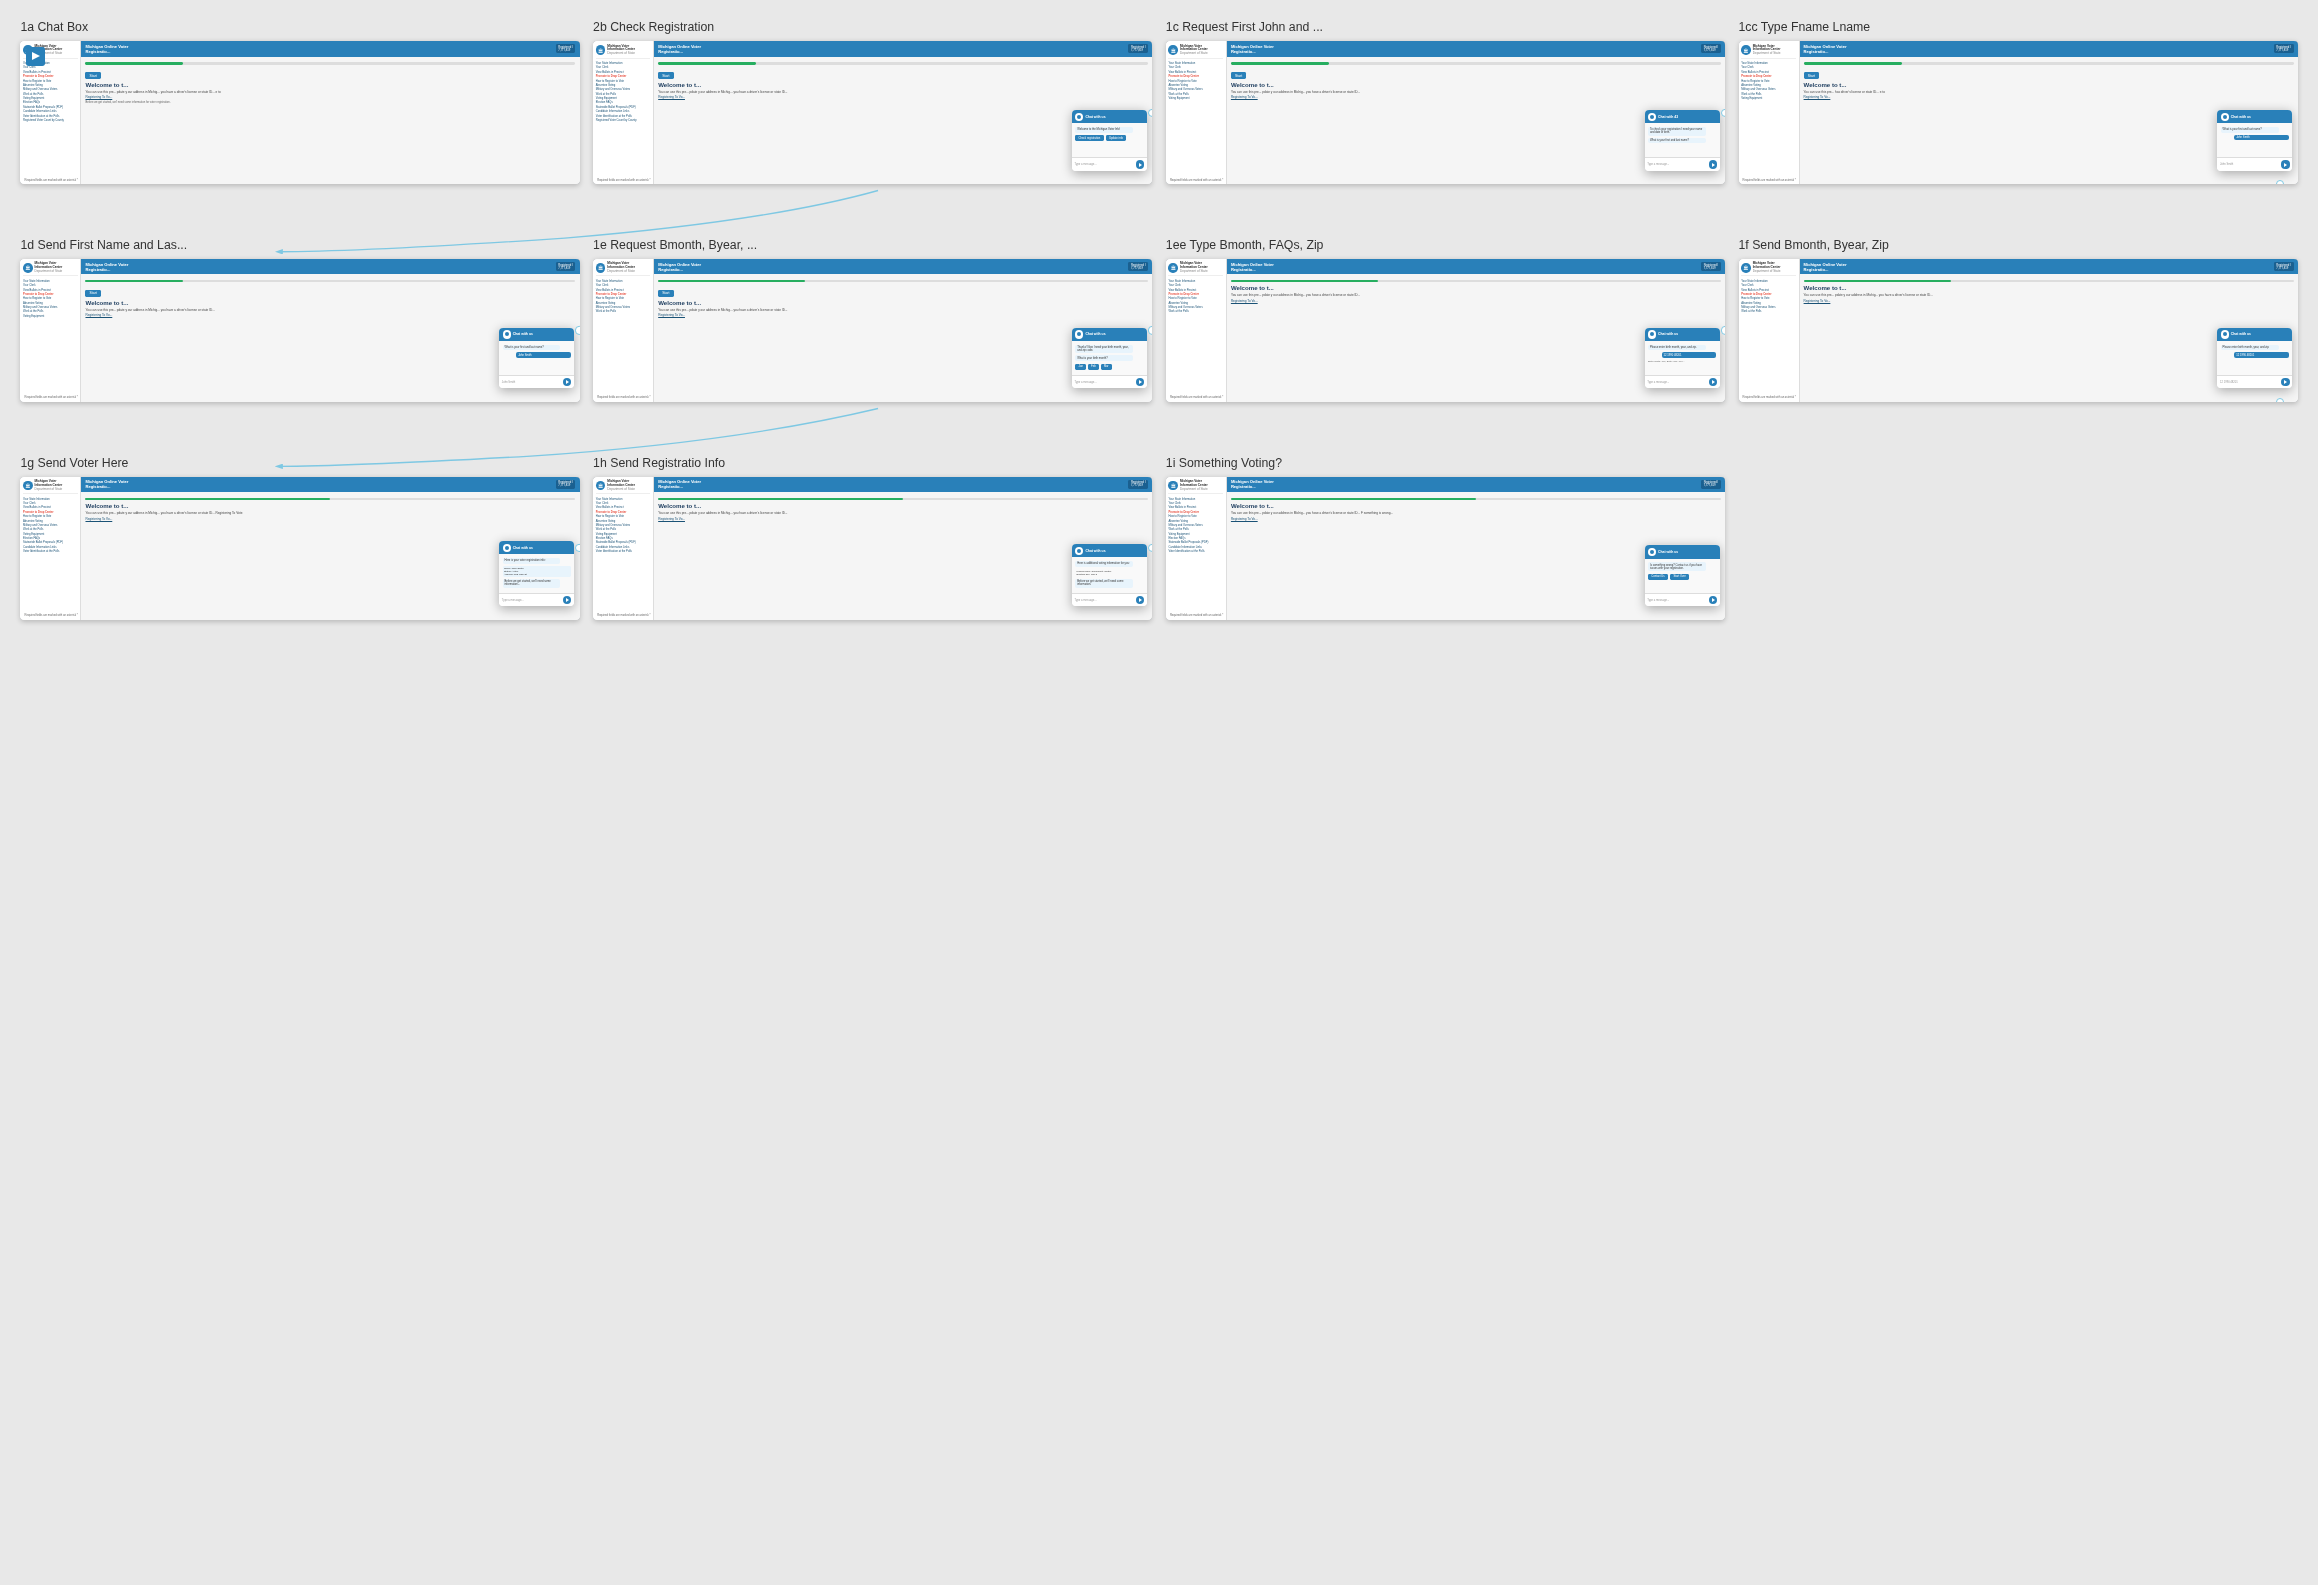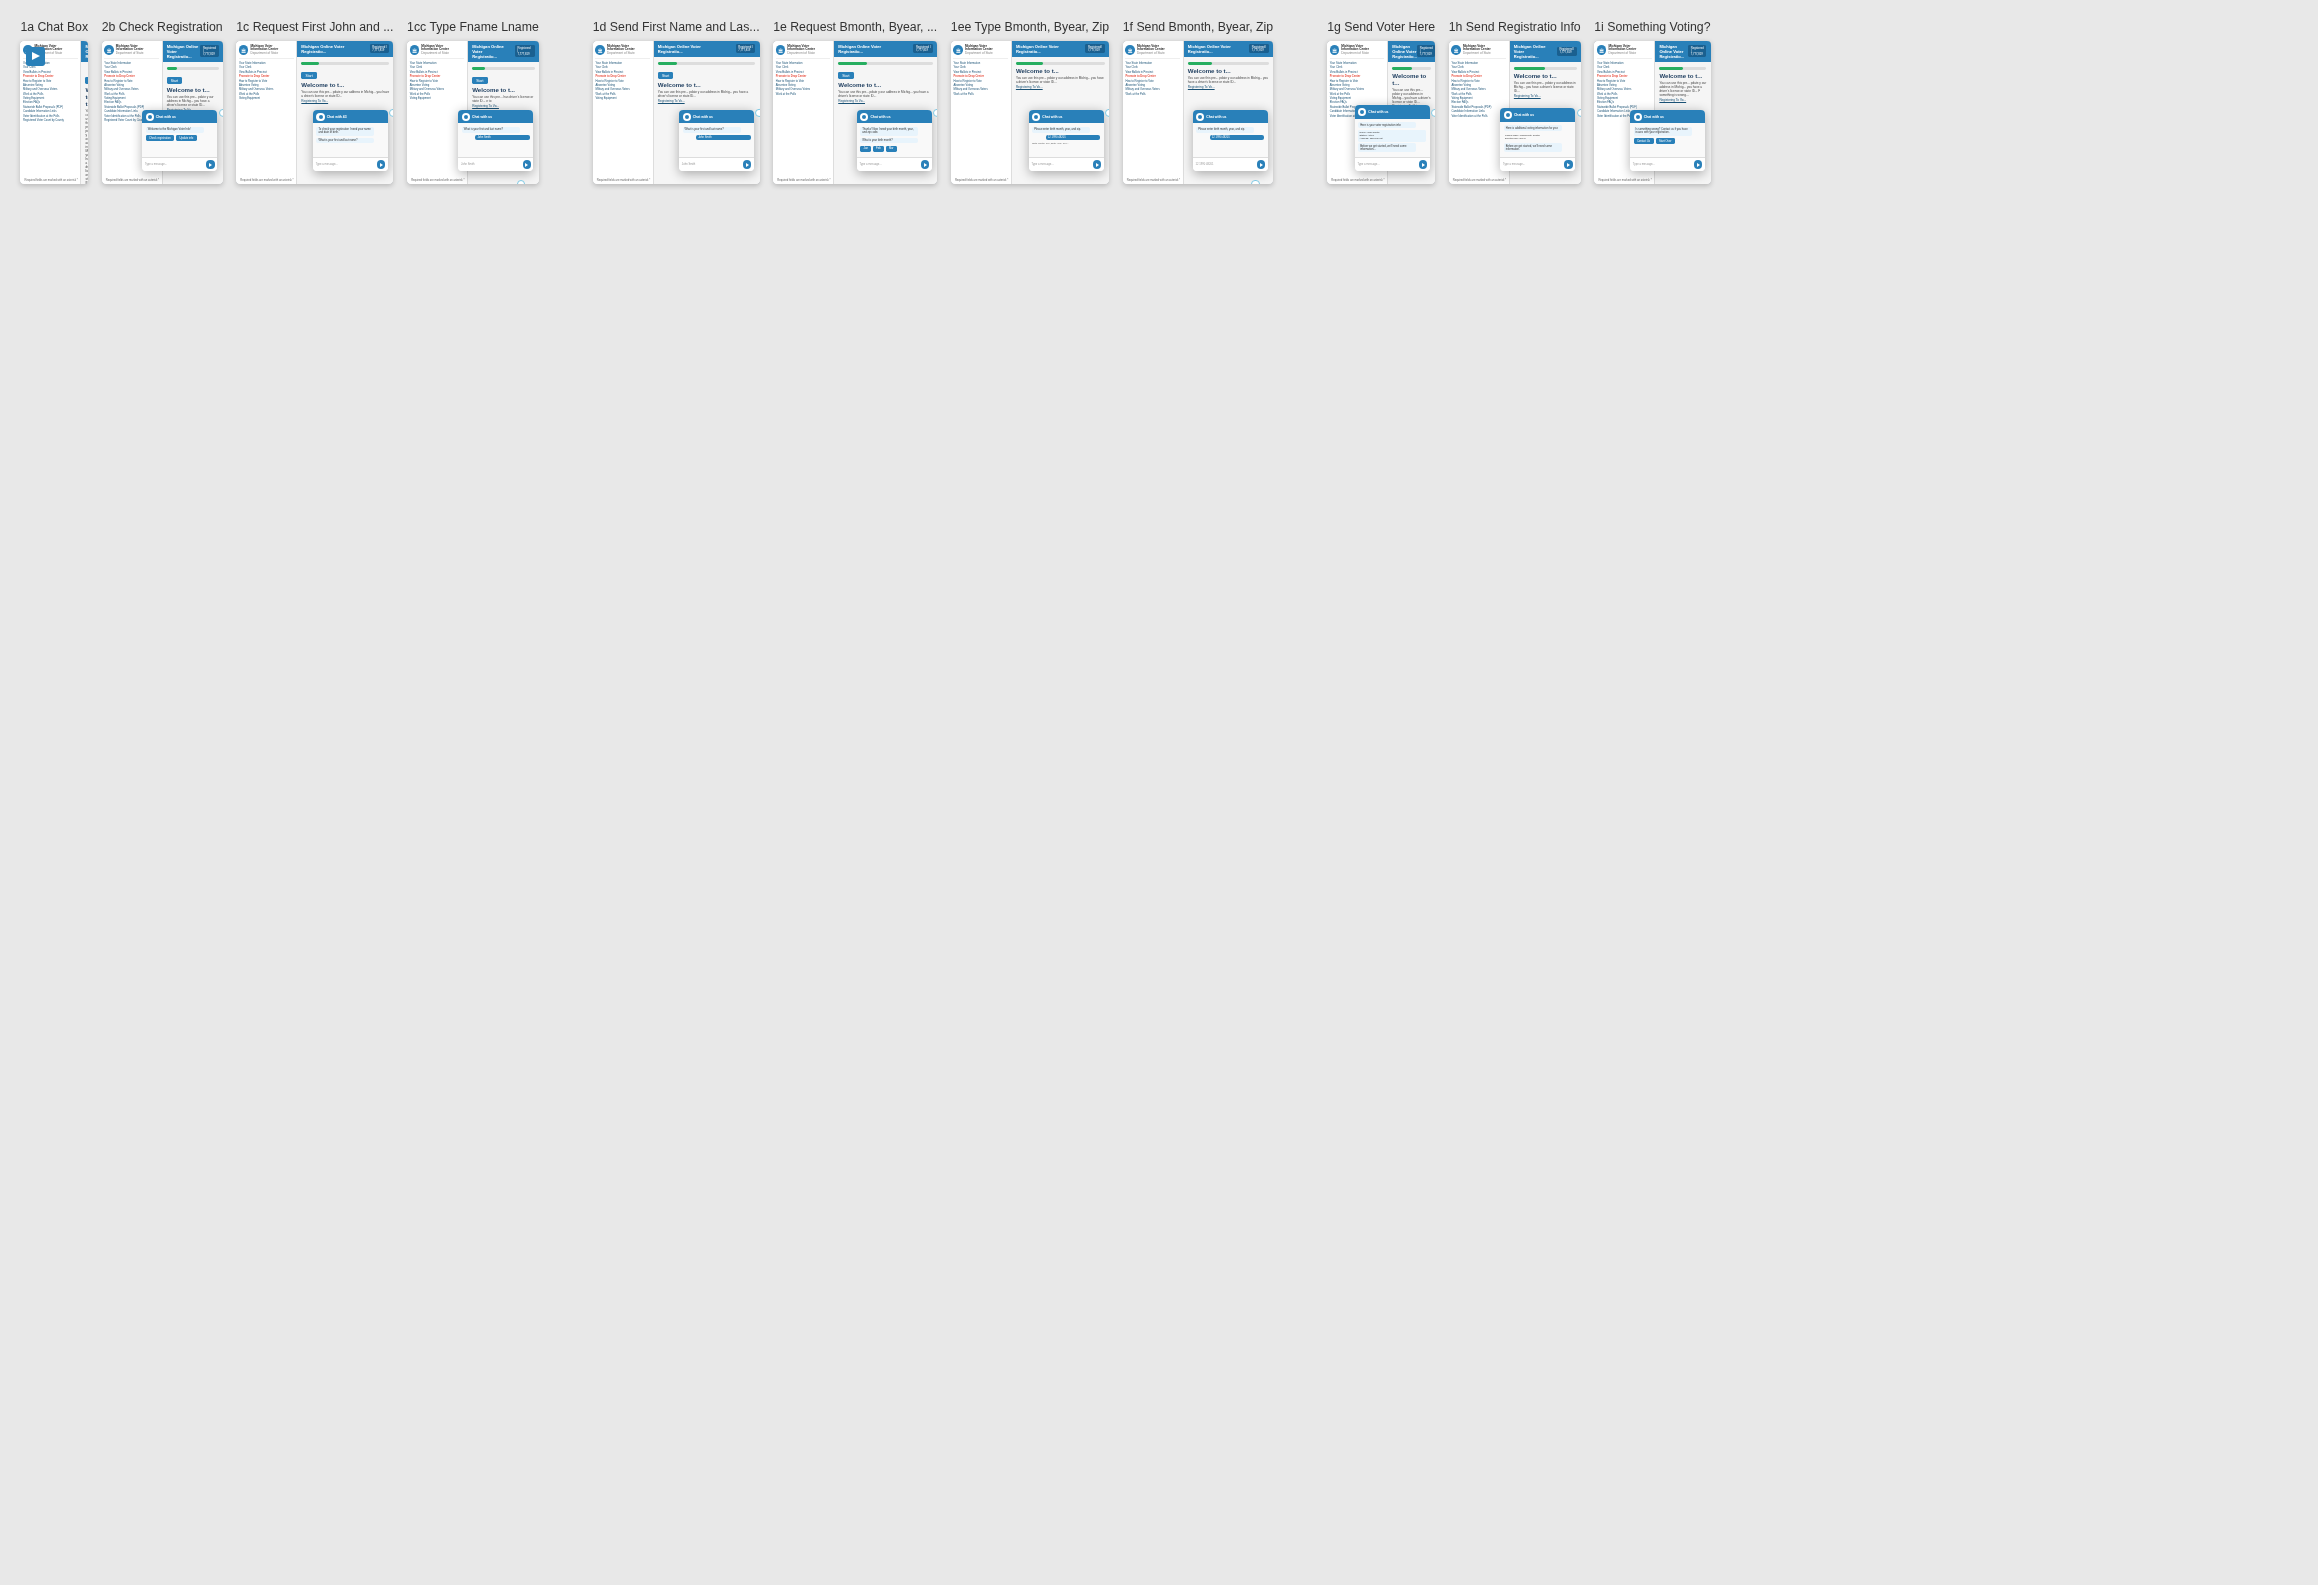--- a/index.html
+++ b/index.html
@@ -4,21 +4,21 @@
   <style>
     * { box-sizing: border-box; margin: 0; padding: 0; }
     body {
       background: #e8e8e8;
       font-family: -apple-system, BlinkMacSystemFont, 'Helvetica Neue', Arial, sans-serif;
       padding: 20.4px;
       min-height: 100vh;
     }
     .grid-container {
       display: flex;
-      flex-direction: row;
+      flex-direction: column;
       gap: 27px;
     }
     .grid-row {
       display: flex;
       flex-direction: row;
       gap: 13.6px;
       align-items: flex-start;
     }
     .card {
       flex: 1;
@@ -680,21 +680,21 @@
                 <div class="chat-send-arrow"></div>
               </div>
           </div>
         </div>
         <div style="position:absolute;right:-4.1px;top:50%;transform:translateY(-50%);width:8.2px;height:8.2px;background:white;border:1.4px solid #7ec8e3;border-radius:50%;z-index:30;"></div>
         <div class="mv-footer-note">Required fields are marked with an asterisk *</div>
       </div>
     </div>
 
     <div class="card">
-      <div class="card-title">1ee Type Bmonth, Byear, Zip</div>
+      <div class="card-title">1ee Type Bmonth, FAQs, Zip</div>
       <div class="card-preview">
         <div class="mv-site">
           <div class="mv-sidebar">
             <div class="mv-sidebar-header">
               <div class="mv-logo">🏛</div>
               <div class="mv-org-name">Michigan Voter<br>Information Center<br><span style="color:#888;font-weight:normal">Department of State</span></div>
             </div>
             <div class="mv-nav-item">Your State Information</div>
             <div class="mv-nav-item">Your Clerk</div>
             <div class="mv-nav-item">View Ballots in Precinct</div>

